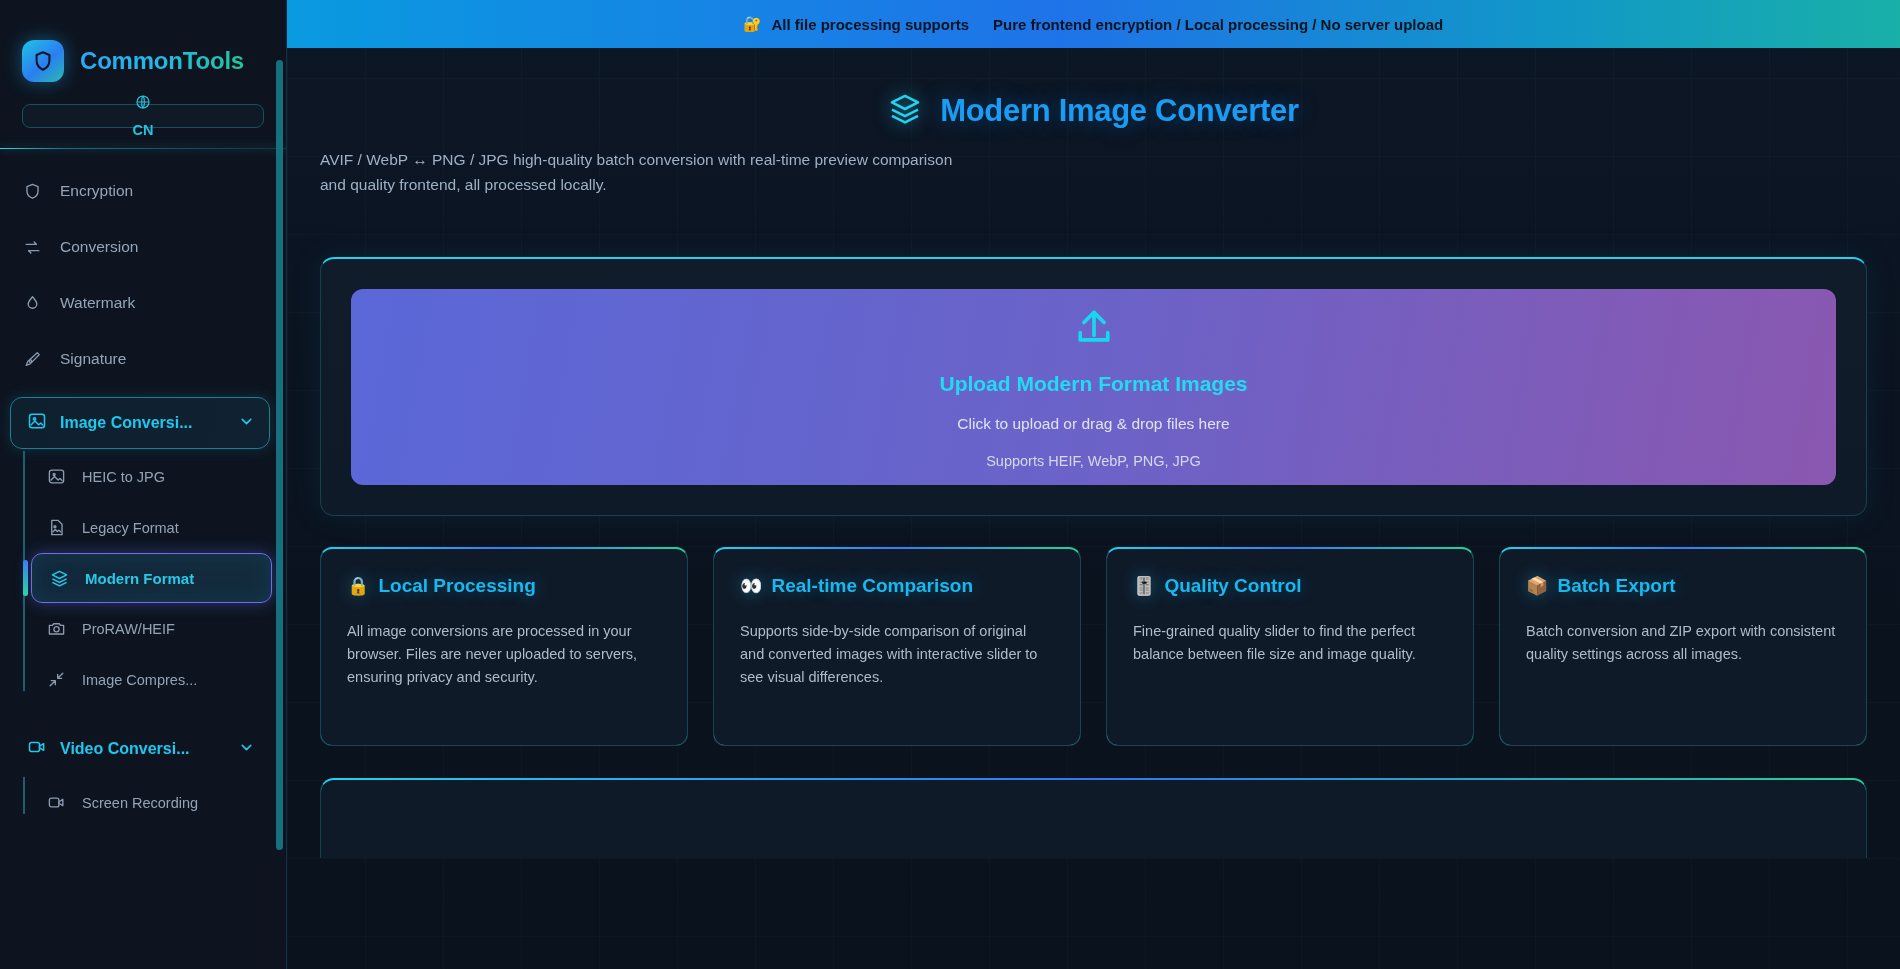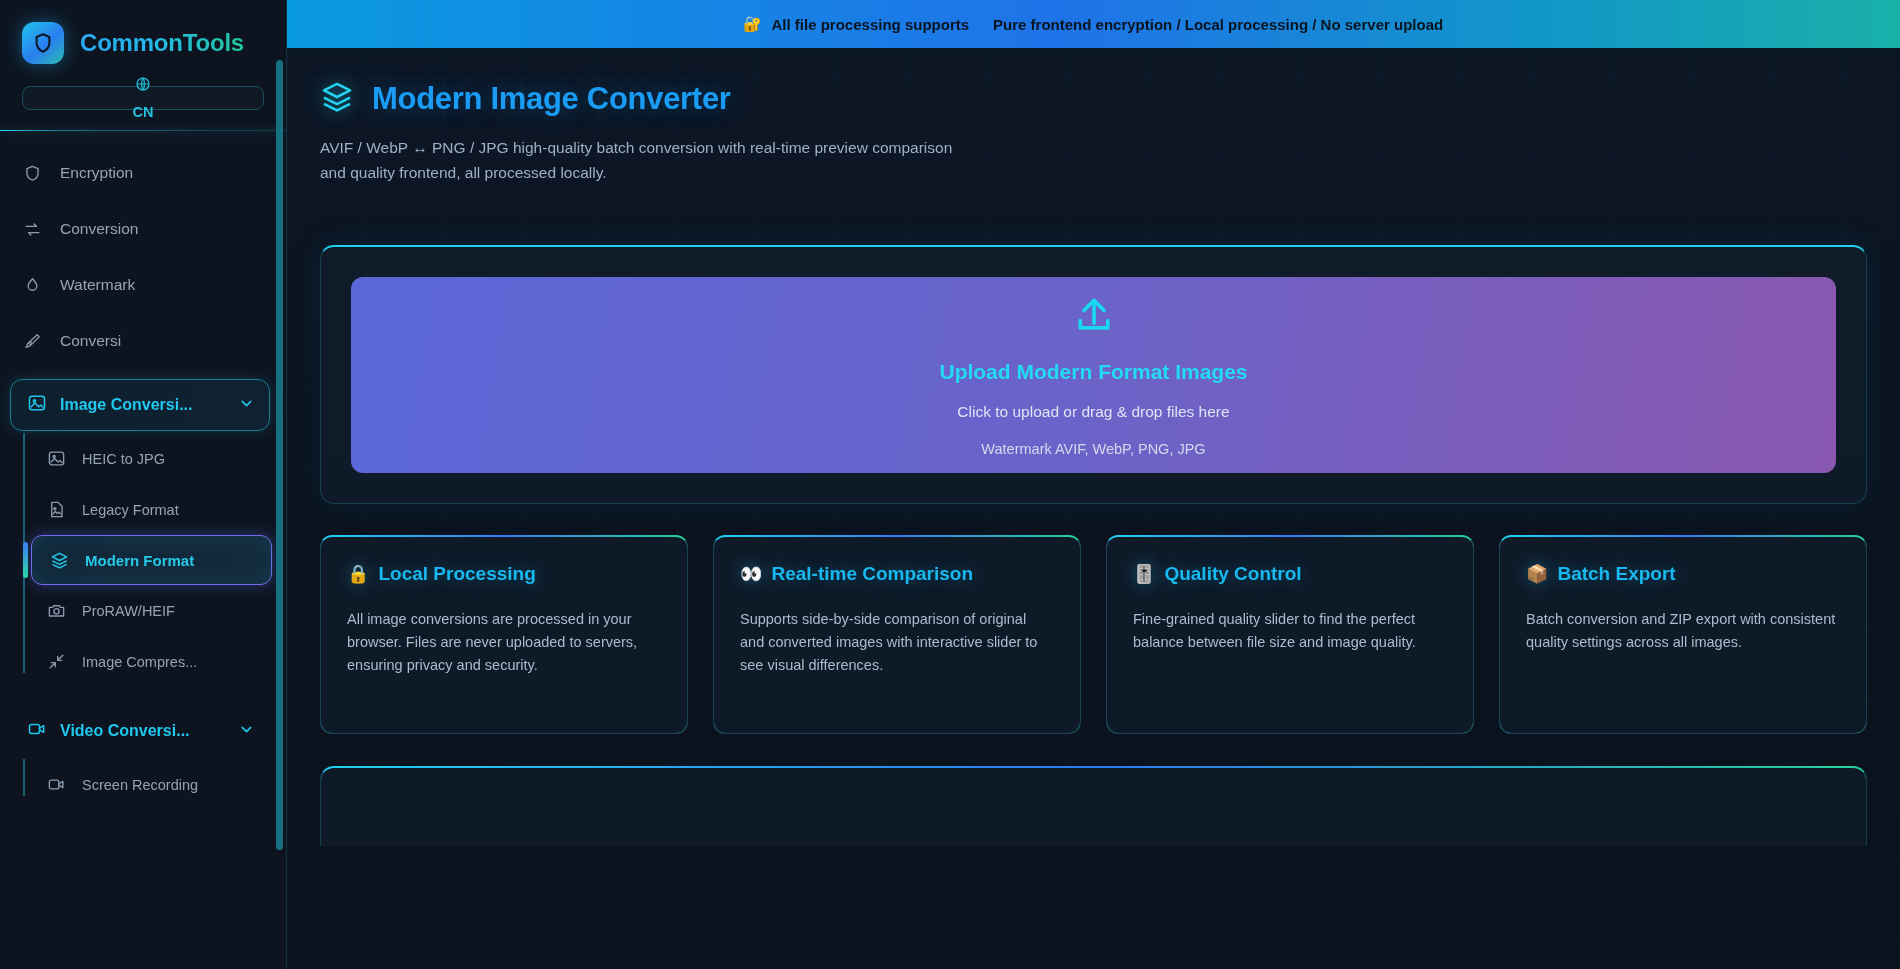--- a/index.html
+++ b/index.html
@@ -14,21 +14,21 @@
   
   .sidebar {
     width: 287px; height: 969px; flex: 0 0 287px;
     background: #0d141f;
     border-right: 1px solid #123040;
     position: relative;
     overflow: hidden;
   }
   .sb-brand {
     display: flex; align-items: center; gap: 16px;
-    padding: 22px 20px 18px 22px;
+    padding: 40px 20px 18px 22px;
   }
   .logo-badge {
     width: 42px; height: 42px; border-radius: 12px; flex: 0 0 42px;
     background: linear-gradient(140deg, #20c3e8 0%, #2a7ff0 55%, #29cf9e 115%);
     display: flex; align-items: center; justify-content: center;
     box-shadow: 0 0 18px rgba(32,160,230,.45);
   }
   .logo-badge svg { width: 22px; height: 22px; }
   .brand-text {
     font-size: 24px; font-weight: bold; letter-spacing: -.2px;
@@ -120,21 +120,21 @@
   }
   .banner {
     position: relative; height: 48px;
     background: linear-gradient(90deg, #0a9ae0 0%, #1f73e8 48%, #1197c8 78%, #19b0a8 100%);
     display: flex; align-items: center; justify-content: center;
     gap: 9px; color: #0a1420; font-size: 15px; font-weight: bold;
   }
   .banner .sep { width: 6px; }
   .content { position: relative; padding: 0 33px; }
 
-  .page-head { display: flex; align-items: center; gap: 18px; padding-top: 32px; }
+  .page-head { display: flex; align-items: center; gap: 18px; padding-top: 44px; justify-content: center; }
   .page-head .stack-ico svg { width: 34px; height: 34px; filter: drop-shadow(0 0 9px rgba(34,210,240,.6)); }
   .page-title {
     font-size: 31px; font-weight: bold; color: #1a9cf5; letter-spacing: -.3px;
     text-shadow: 0 0 22px rgba(26,156,245,.35);
   }
   .page-desc {
     margin-top: 17px; max-width: 640px;
     color: #9fb0c4; font-size: 15.5px; line-height: 25px;
   }
 
@@ -240,21 +240,21 @@
         <span>Watermark</span>
       </div>
 
       <div class="nav-item">
         <span class="ico">
           <svg viewBox="0 0 24 24" fill="none" stroke="#8a9bb0" stroke-width="1.6" stroke-linejoin="round">
             <path d="M18 3.5 20.5 6 9 17.5 4 19.5 6 14.5z"></path>
               <circle cx="9.5" cy="14" r="1.6"></circle>
           </svg>
         </span>
-        <span>Conversi</span>
+        <span>Signature</span>
       </div>
 
       <div class="group-head">
         <span class="ico">
           <svg viewBox="0 0 24 24" fill="none" stroke="#1fc8ef" stroke-width="1.8" stroke-linejoin="round">
             <rect x="3" y="4" width="18" height="16" rx="3"></rect>
               <circle cx="9" cy="9.5" r="1.4"></circle>
               <path d="m4.5 17 5-5 4.5 4.5 2.5-2 3 3"></path>
           </svg>
         </span>
@@ -384,21 +384,21 @@
         <div class="dropzone">
           <span class="up-ico">
             <svg viewBox="0 0 24 24" fill="none" stroke="#17d8ef" stroke-width="2" stroke-linecap="round" stroke-linejoin="round">
               <path d="M12 16V3.5"></path>
                 <path d="m6.5 9 5.5-5.5L17.5 9"></path>
                 <path d="M4.5 14.5v4h15v-4"></path>
             </svg>
           </span>
           <div class="dz-title">Upload Modern Format Images</div>
           <div class="dz-sub">Click to upload or drag &amp; drop files here</div>
-          <div class="dz-formats">Watermark AVIF, WebP, PNG, JPG</div>
+          <div class="dz-formats">Supports HEIF, WebP, PNG, JPG</div>
         </div>
       </section>
 
       <section class="cards">
 
         <div class="card">
           <div class="card-title">
             <span class="card-emoji">🔒</span>
             <span>Local Processing</span>
           </div>

